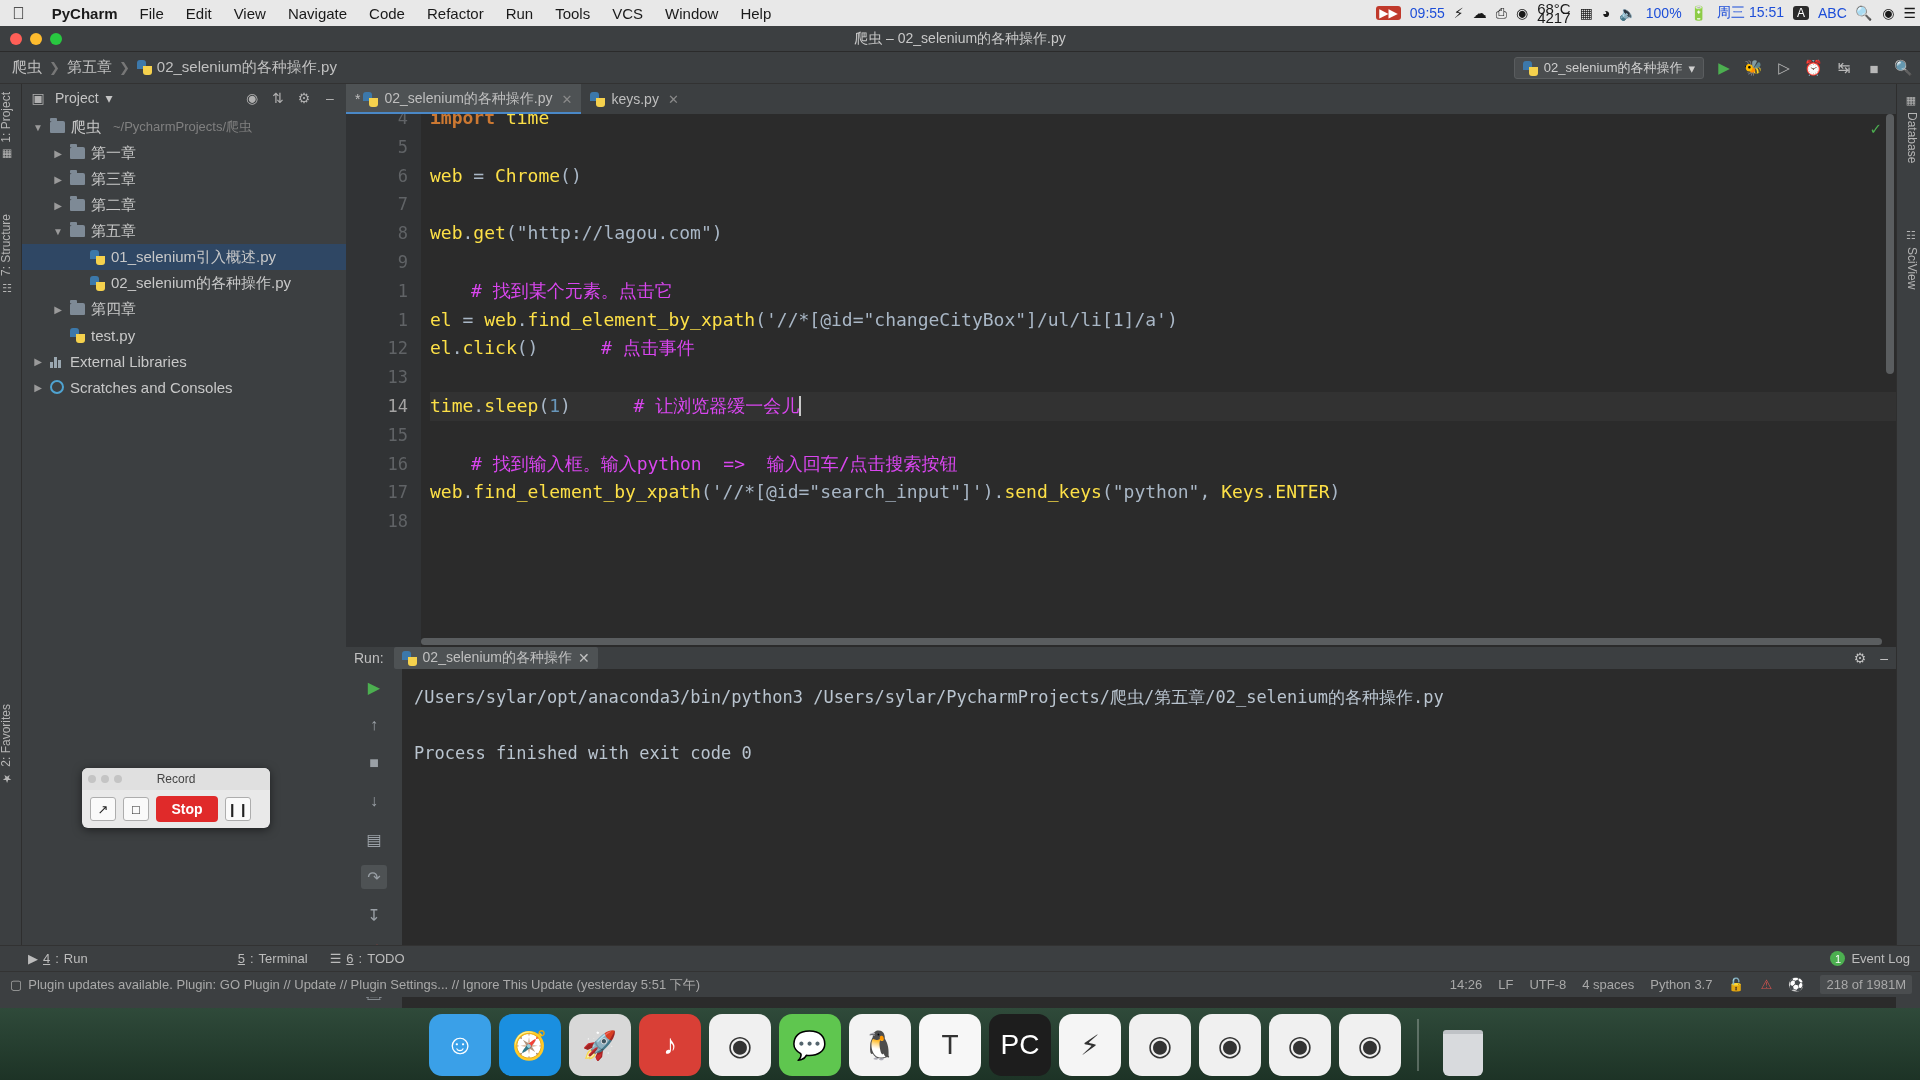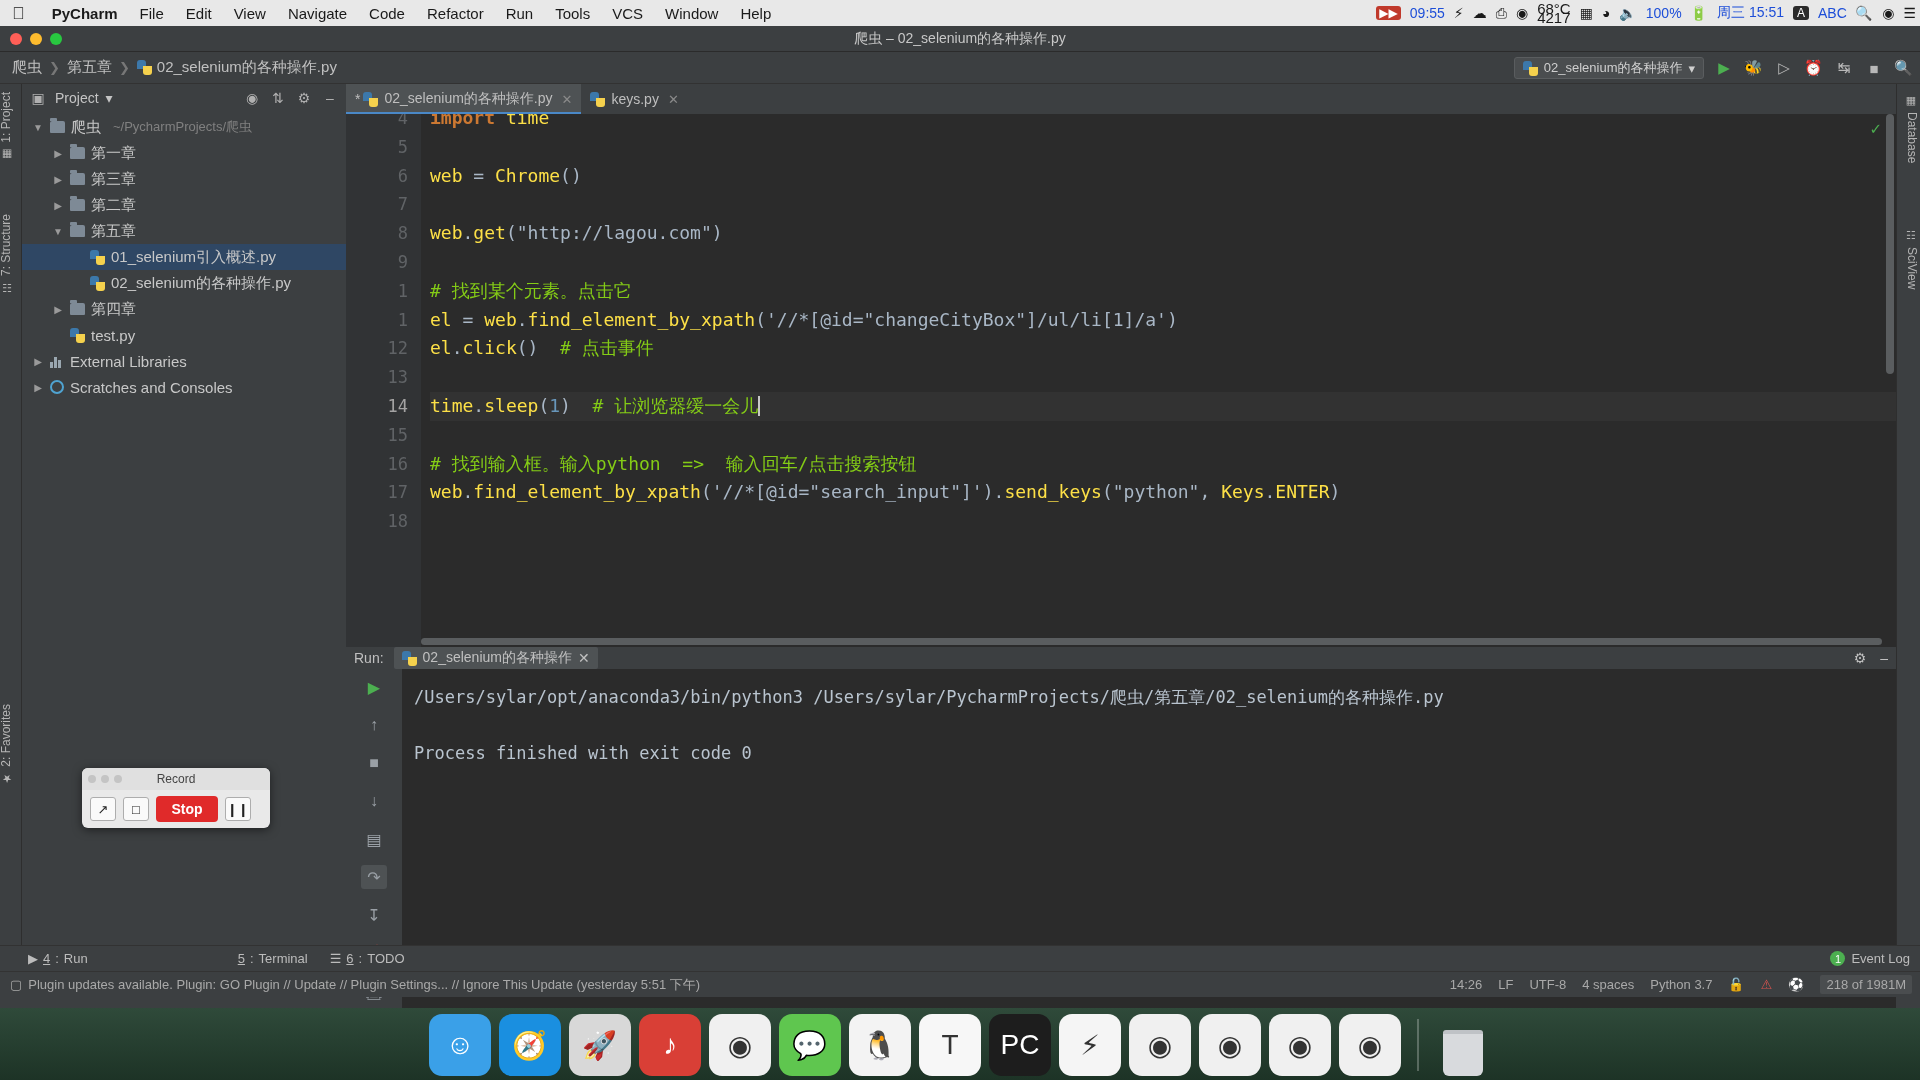--- a/index.html
+++ b/index.html
@@ -138,21 +138,21 @@
   .gline { height:28.8px; line-height:28.8px; }
   .gline.cur { color:#a4a3a3; }
   .code {
     flex:1; font-family:"DejaVu Sans Mono", monospace; font-size:18px;
     color:#a9b7c6; padding-left:9px; position:relative; white-space:pre;
   }
   .cline { height:28.8px; line-height:28.8px; position:relative; }
   .cline.cur { background:#323232; }
   .kw { color:#cc7832; font-weight:bold;}
   .num { color:#6897bb; }
-  .com { color:#84cc16; }
+  .com { color:#d946ef;margin-left:41px; }
   .gr { color:#fde047; }
   .caret { display:inline-block; width:2px; height:20px; background:#c8c8c8; vertical-align:-4px;}
   .code-scroll-r { position:absolute; right:2px; top:0; width:8px; height:260px; background:#5a5d5f; border-radius:4px;}
   .check-mark{ position:absolute; right:14px; top:6px; color:#4caf50; font-size:15px;}
   .code-hscroll{ position:absolute; left:75px; right:14px; bottom:2px; height:7px; background:#5a5d5f; border-radius:4px;}
 
   
   .run-panel { height:298px; background:#3c3f41; display:flex; flex-direction:column; }
   .run-head {
     height:28px; display:flex; align-items:center; gap:10px; padding:0 8px;

